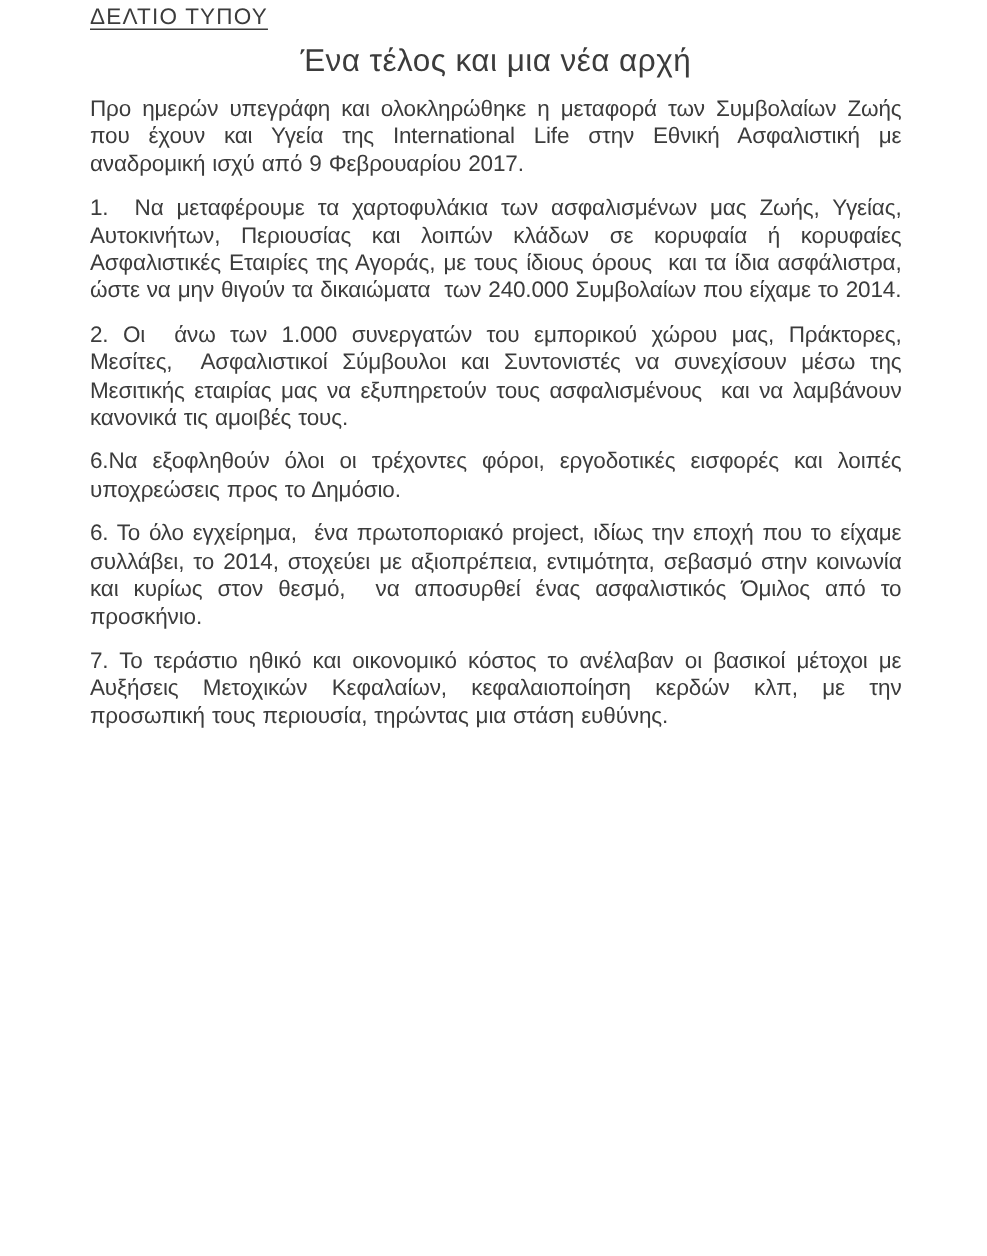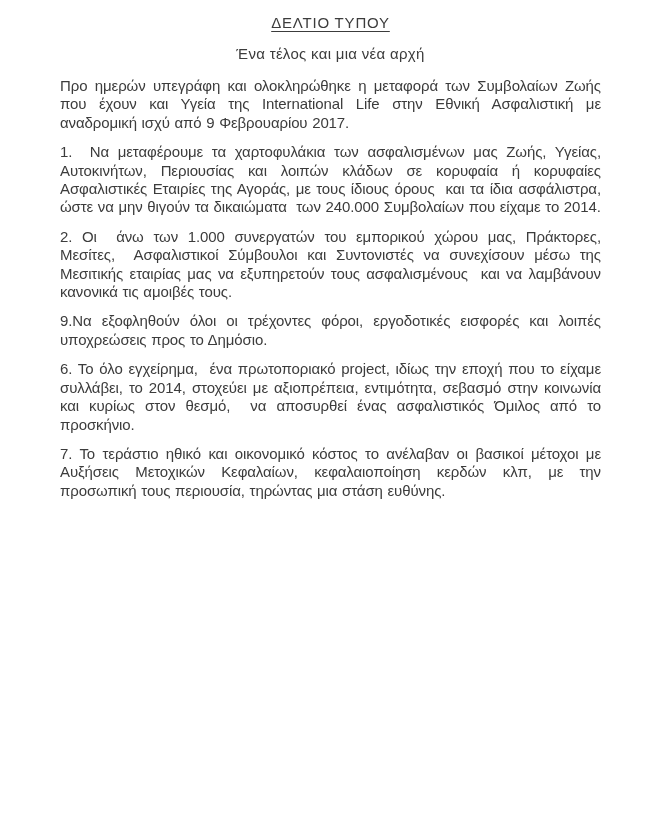--- a/index.html
+++ b/index.html
@@ -16,27 +16,27 @@
     color: var(--text-color, #3c3c3c);
     font-family: "Liberation Sans", sans-serif;
     padding: 2px 57px 0 60px;
     overflow: hidden;
   }
   .title {
     font-size: 15px;
     font-weight: normal;
     letter-spacing: 0.8px;
     line-height: 20px;
-    text-align: center;
+    text-align: left;
     text-decoration: underline;
     text-underline-offset: 3px;
-    margin: 11px;
+    margin: 0;
   }
   .subtitle {
-    font-size: 15px;
+    font-size: 21px;
     font-weight: normal;
     letter-spacing: 0.3px;
     line-height: 20px;
     text-align: center;
     margin: 9px 0 0 0;
   }
   .para {
     font-size: 15px;
     line-height: 18.4px;
     letter-spacing: -0.1px;
@@ -53,16 +53,16 @@
 </head>
 <body>
 
 <div class="page">
   <h1 class="title">ΔΕΛΤΙΟ ΤΥΠΟΥ</h1>
   <h2 class="subtitle">Ένα τέλος και μια νέα αρχή</h2>
 
   <p class="para first">Προ ημερών υπεγράφη και ολοκληρώθηκε η μεταφορά των Συμβολαίων Ζωής που έχουν και Υγεία της International Life στην Εθνική Ασφαλιστική με αναδρομική ισχύ από 9 Φεβρουαρίου 2017.</p>
   <p class="para">1.  Να μεταφέρουμε τα χαρτοφυλάκια των ασφαλισμένων μας Ζωής, Υγείας, Αυτοκινήτων, Περιουσίας και λοιπών κλάδων σε κορυφαία ή κορυφαίες Ασφαλιστικές Εταιρίες της Αγοράς, με τους ίδιους όρους  και τα ίδια ασφάλιστρα, ώστε να μην θιγούν τα δικαιώματα  των 240.000 Συμβολαίων που είχαμε το 2014.</p>
   <p class="para">2. Οι  άνω των 1.000 συνεργατών του εμπορικού χώρου μας, Πράκτορες, Μεσίτες,  Ασφαλιστικοί Σύμβουλοι και Συντονιστές να συνεχίσουν μέσω της Μεσιτικής εταιρίας μας να εξυπηρετούν τους ασφαλισμένους  και να λαμβάνουν κανονικά τις αμοιβές τους.</p>
-  <p class="para">9.Να εξοφληθούν όλοι οι τρέχοντες φόροι, εργοδοτικές εισφορές και λοιπές υποχρεώσεις προς το Δημόσιο.</p>
+  <p class="para">6.Να εξοφληθούν όλοι οι τρέχοντες φόροι, εργοδοτικές εισφορές και λοιπές υποχρεώσεις προς το Δημόσιο.</p>
   <p class="para">6. Το όλο εγχείρημα,  ένα πρωτοποριακό project, ιδίως την εποχή που το είχαμε συλλάβει, το 2014, στοχεύει με αξιοπρέπεια, εντιμότητα, σεβασμό στην κοινωνία και κυρίως στον θεσμό,  να αποσυρθεί ένας ασφαλιστικός Όμιλος από το προσκήνιο.</p>
   <p class="para">7. Το τεράστιο ηθικό και οικονομικό κόστος το ανέλαβαν οι βασικοί μέτοχοι με Αυξήσεις Μετοχικών Κεφαλαίων, κεφαλαιοποίηση κερδών κλπ, με την προσωπική τους περιουσία, τηρώντας μια στάση ευθύνης.</p>
 </div>
 
 </body></html>

